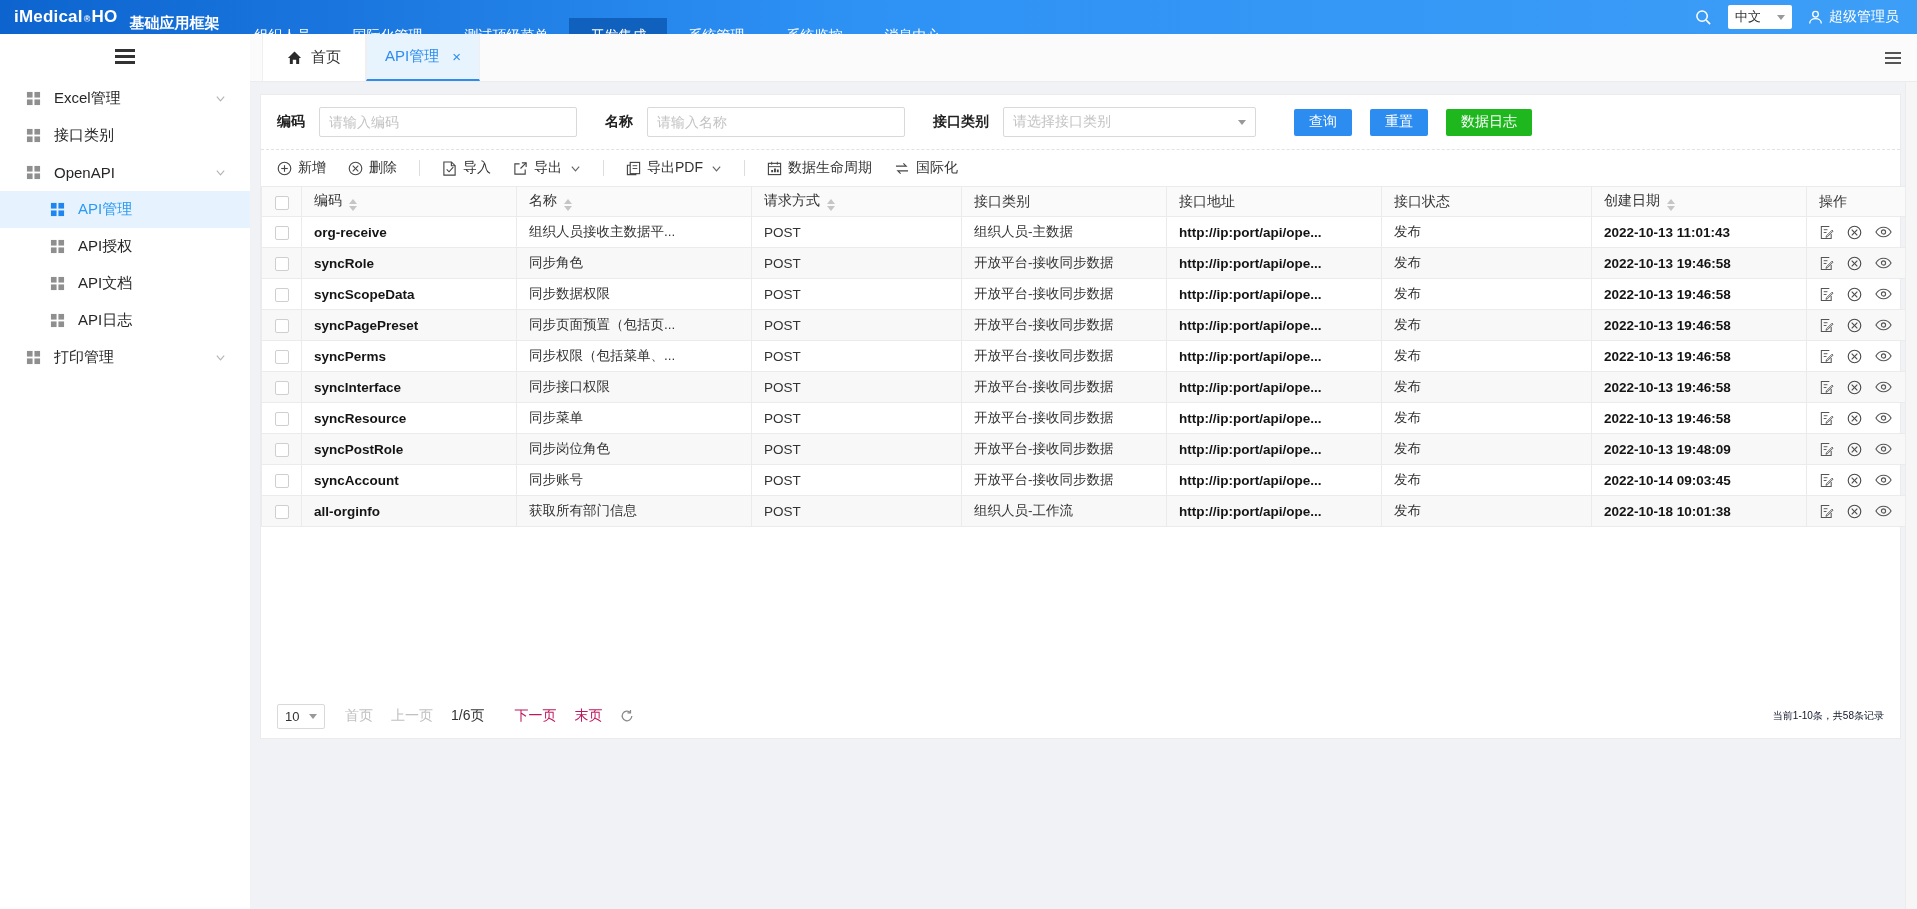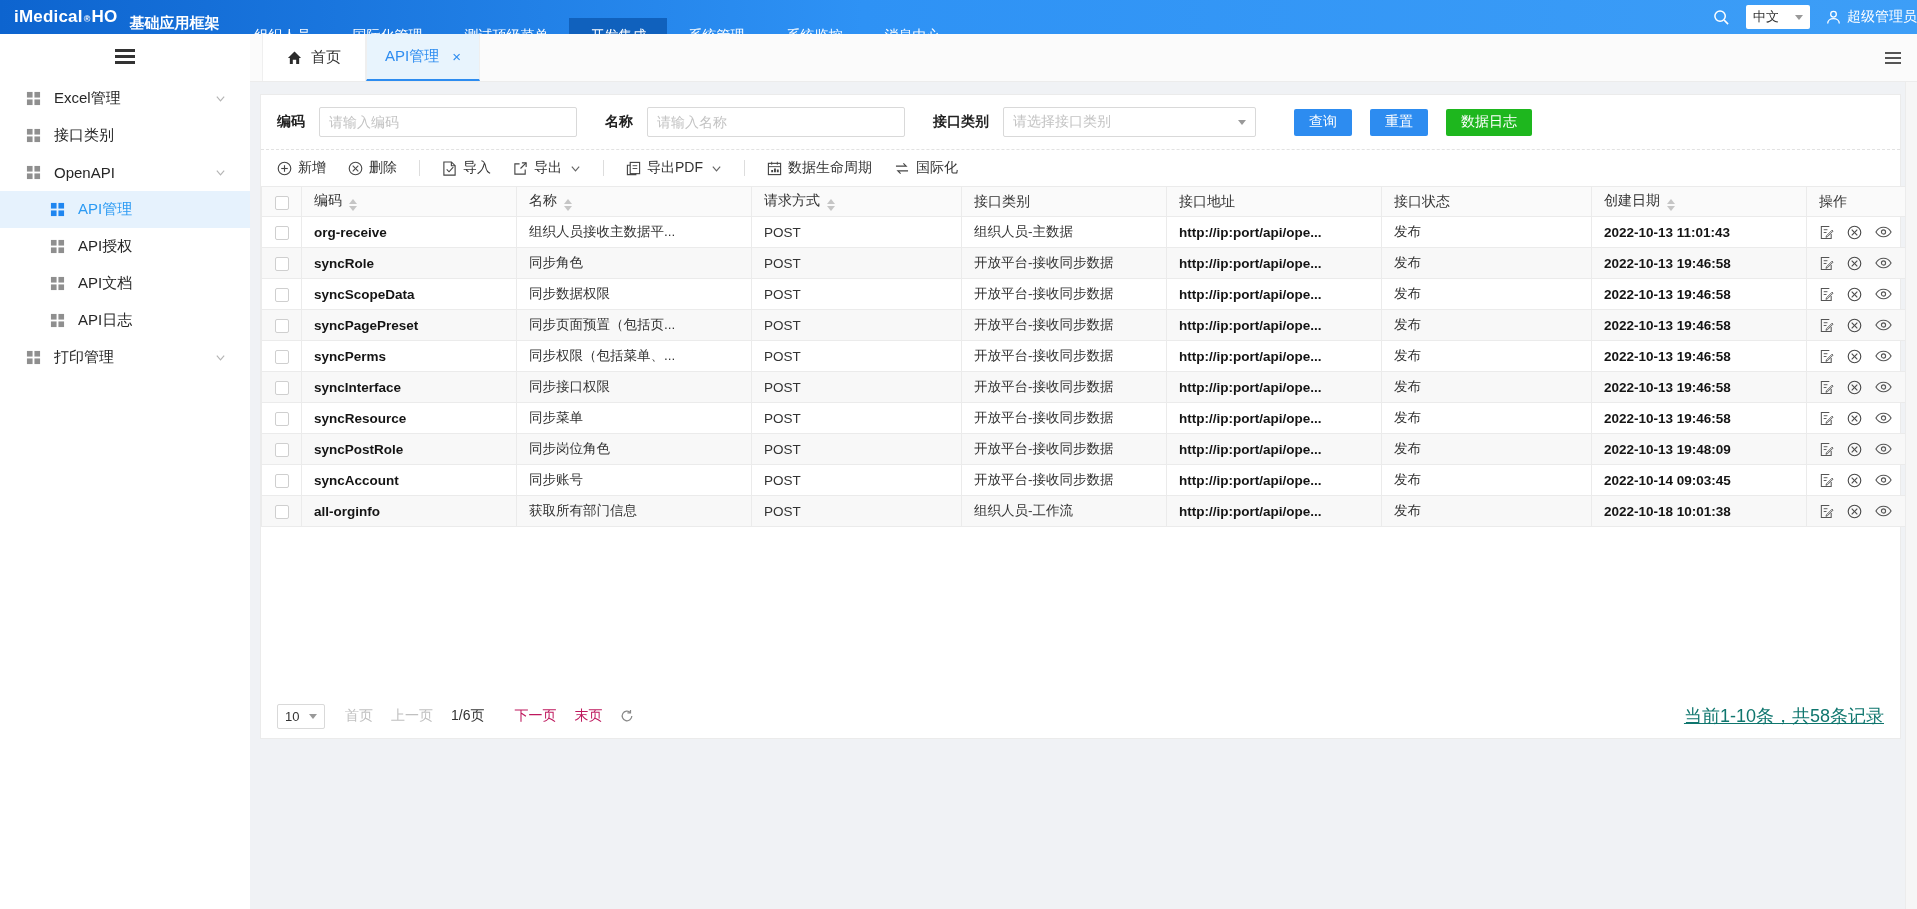--- a/index.html
+++ b/index.html
@@ -8,21 +8,21 @@
 
   
   .topbar { height:34px; background:linear-gradient(90deg,#0d64cf 0%,#2e92f5 45%,#3d9ef7 100%);
     display:flex; align-items:center; color:#fff; padding-left:14px; }
   .brand { display:flex; align-items:baseline; font-weight:bold; font-size:17px; letter-spacing:.2px; }
   .brand sup { font-size:9px; margin:0 1px; }
   .app-title { font-size:15px; font-weight:600; margin:12px 14px 0 12px; }
   .topnav { display:flex; height:100%; }
   .nav-item { padding:0 21px; line-height:34px; font-size:14px; cursor:pointer; white-space:nowrap;margin-top:18px; }
   .nav-item.active { background:#1061bd; }
-  .topbar-right { margin-left:auto; display:flex; align-items:center; gap:16px; }
+  .topbar-right { margin-left:auto; display:flex; align-items:center; gap:16px; padding-right:18px; }
   .icon { display:inline-flex; align-items:center; justify-content:center; line-height:0; }
   .lang-select { background:#fff; color:#333; height:24px; width:64px; border-radius:2px;
     display:flex; align-items:center; justify-content:space-between; padding:0 7px; font-size:13px; cursor:pointer; }
   .tri-down { width:0; height:0; border-left:4px solid transparent; border-right:4px solid transparent; border-top:5px solid #999; }
   .user { display:flex; align-items:center; gap:6px; font-size:14px; cursor:pointer; }
 
   
   .shell { display:flex; height:875px; }
   .sidebar { width:250px; background:#fff; flex:none; padding-top:6px; }
   .burger { height:32px; display:flex; flex-direction:column; align-items:center; justify-content:center; gap:3px; cursor:pointer; }
@@ -93,21 +93,21 @@
 
   .filler { flex:1; }
   .pagination { height:44px; display:flex; align-items:center; padding:0 16px; font-size:14px; color:#555; flex:none; }
   .page-size { width:48px; height:25px; border:1px solid #d9d9d9; border-radius:2px; display:flex;
     align-items:center; justify-content:space-between; padding:0 7px; font-size:13px; color:#333;
     cursor:pointer; margin-right:20px; }
   .pg-link { margin-right:18px; cursor:pointer; color:#be185d; white-space:nowrap; }
   .pg-link.disabled { color:#c0c0c0; }
   .pg-info { margin-right:30px; color:#333; }
   .pg-refresh { cursor:pointer; }
-  .pg-summary { margin-left:auto; color:#0f766e; font-size:18px;text-decoration:underline; }
+  .pg-summary { margin-left:auto; color:#0f172a; font-size:10px; }
 
   .scroll-rail { position:absolute; top:48px; right:0; bottom:0; width:12px; background:#f6f6f6; border-left:1px solid #ececec; }
 </style>
 </head>
 <body>
 
 <div class="topbar">
   <div class="brand">
       <span>iMedical</span>
       <sup>®</sup>

